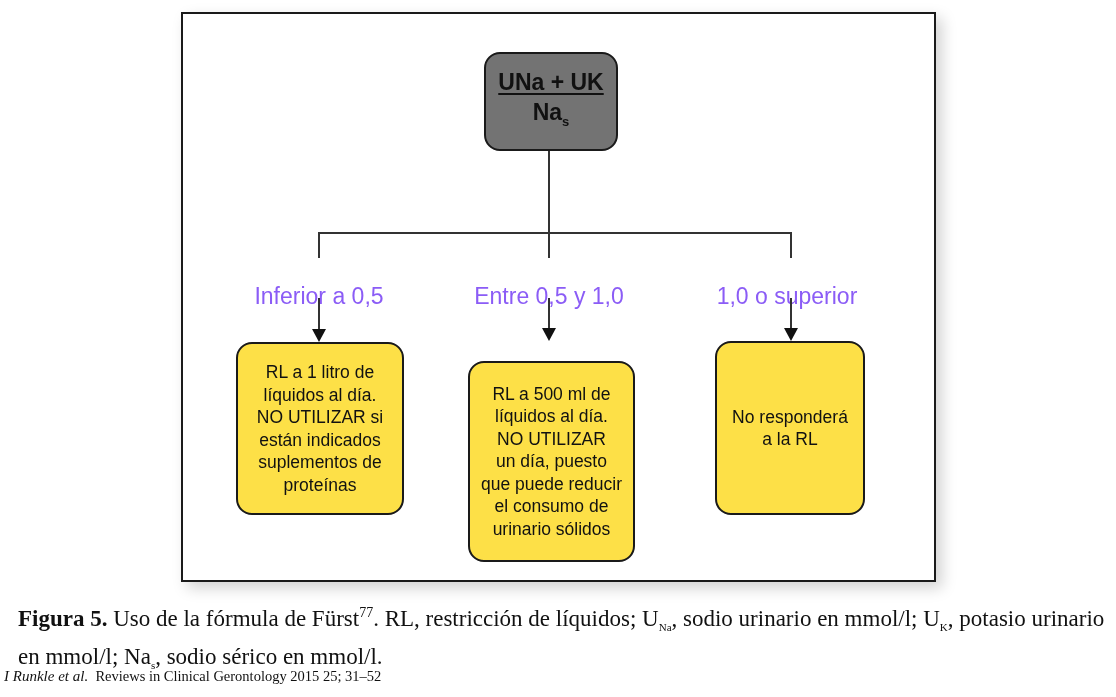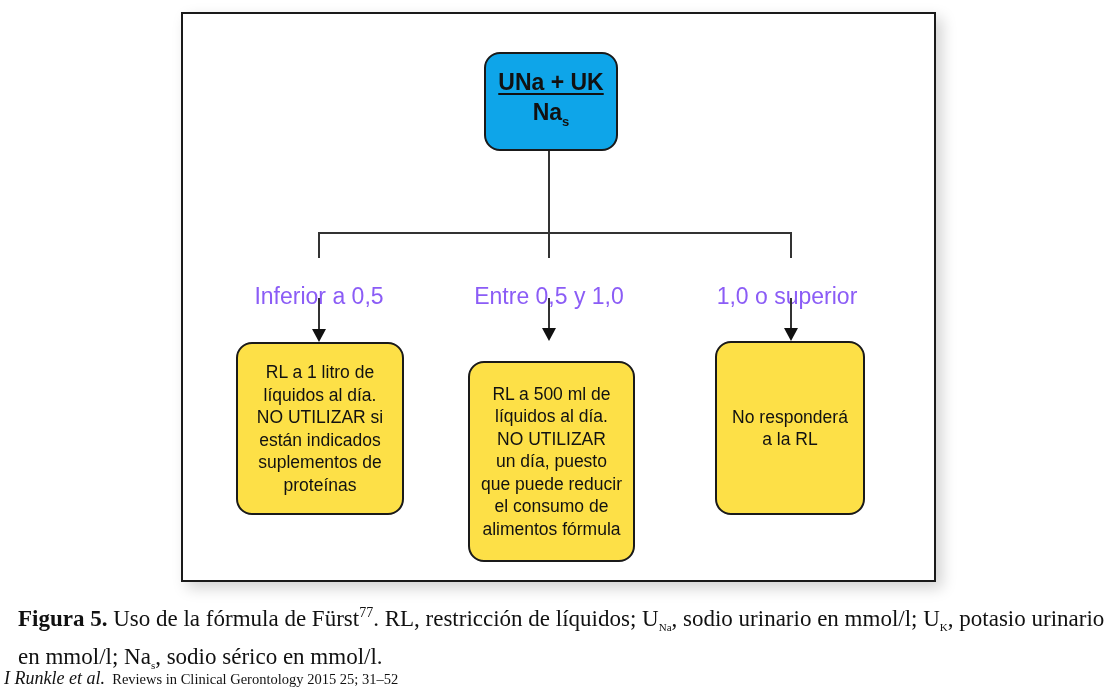--- a/index.html
+++ b/index.html
@@ -1,30 +1,30 @@
 <!DOCTYPE html>
 <html><head>
 <meta charset="utf-8">
 <style>
   html, body { margin:0; padding:0; background:#ffffff; }
   body { width:1116px; height:697px; position:relative; overflow:hidden; font-family:"Liberation Sans", sans-serif; color:#111; }
   .frame { position:absolute; left:181px; top:12px; width:751px; height:566px; border:2px solid #1a1a1a; background:#fff; box-shadow:6px 6px 14px rgba(0,0,0,0.18); }
   .box { position:absolute; background:#fde047; border:2px solid #1a1a1a; border-radius:16px; box-sizing:border-box; display:flex; align-items:center; justify-content:center; text-align:center; font-size:17.5px; line-height:22.5px; color:#111; }
-  .top-box { background:#0ea5e9; flex-direction:column; font-weight:bold; font-size:23px; line-height:30px; }
+  .top-box { background:#737373; flex-direction:column; font-weight:bold; font-size:23px; line-height:30px; }
   .top-box .num { text-decoration:underline; text-decoration-thickness:2px; text-underline-offset:3px; }
   .top-box sub { font-size:13px; font-weight:bold; vertical-align:-6px; }
   .line { position:absolute; background:#333; }
   .label { position:absolute; font-size:23px; color:#8b5cf6; white-space:nowrap; transform:translateX(-50%);margin-top:18px; }
   .arrow { position:absolute; width:0; height:0; border-left:7px solid transparent; border-right:7px solid transparent; border-top:13px solid #111; transform:translateX(-50%); }
   .caption { position:absolute; left:18px; top:598px; width:1090px; font-family:"Liberation Serif", serif; font-size:23px; line-height:29px; color:#111; }
   .caption b { font-weight:bold; }
   .caption sup { font-size:14px; vertical-align:9px; }
   .caption sub { font-size:11px; vertical-align:-5px; }
   .citation { position:absolute; left:4px; top:668px; font-family:"Liberation Serif", serif; font-size:14.5px; color:#111; }
-  .citation i { font-size:18px;margin-top:20px; }
+  .citation i { font-size:15px;margin-top:20px; }
 </style>
 </head>
 <body>
 
 <div class="frame"></div>
 
 <div class="box top-box" style="left:484px; top:52px; width:134px; height:99px;">
   <div class="num">UNa + UK</div>
   <div><span>Na</span><sub>s</sub></div>
 </div>
@@ -60,21 +60,21 @@
 </div>
 
 <div class="box" style="left:468px; top:341px; width:167px; height:201px;margin-top:20px;">
   <div>
     <div>RL a 500 ml de</div>
     <div>líquidos al día.</div>
     <div>NO UTILIZAR</div>
     <div>un día, puesto</div>
     <div>que puede reducir</div>
     <div>el consumo de</div>
-    <div>alimentos fórmula</div>
+    <div>urinario sólidos</div>
   </div>
 </div>
 
 <div class="box" style="left:715px; top:341px; width:150px; height:174px;">
   <div>
     <div>No responderá</div>
     <div>a la RL</div>
   </div>
 </div>
 

